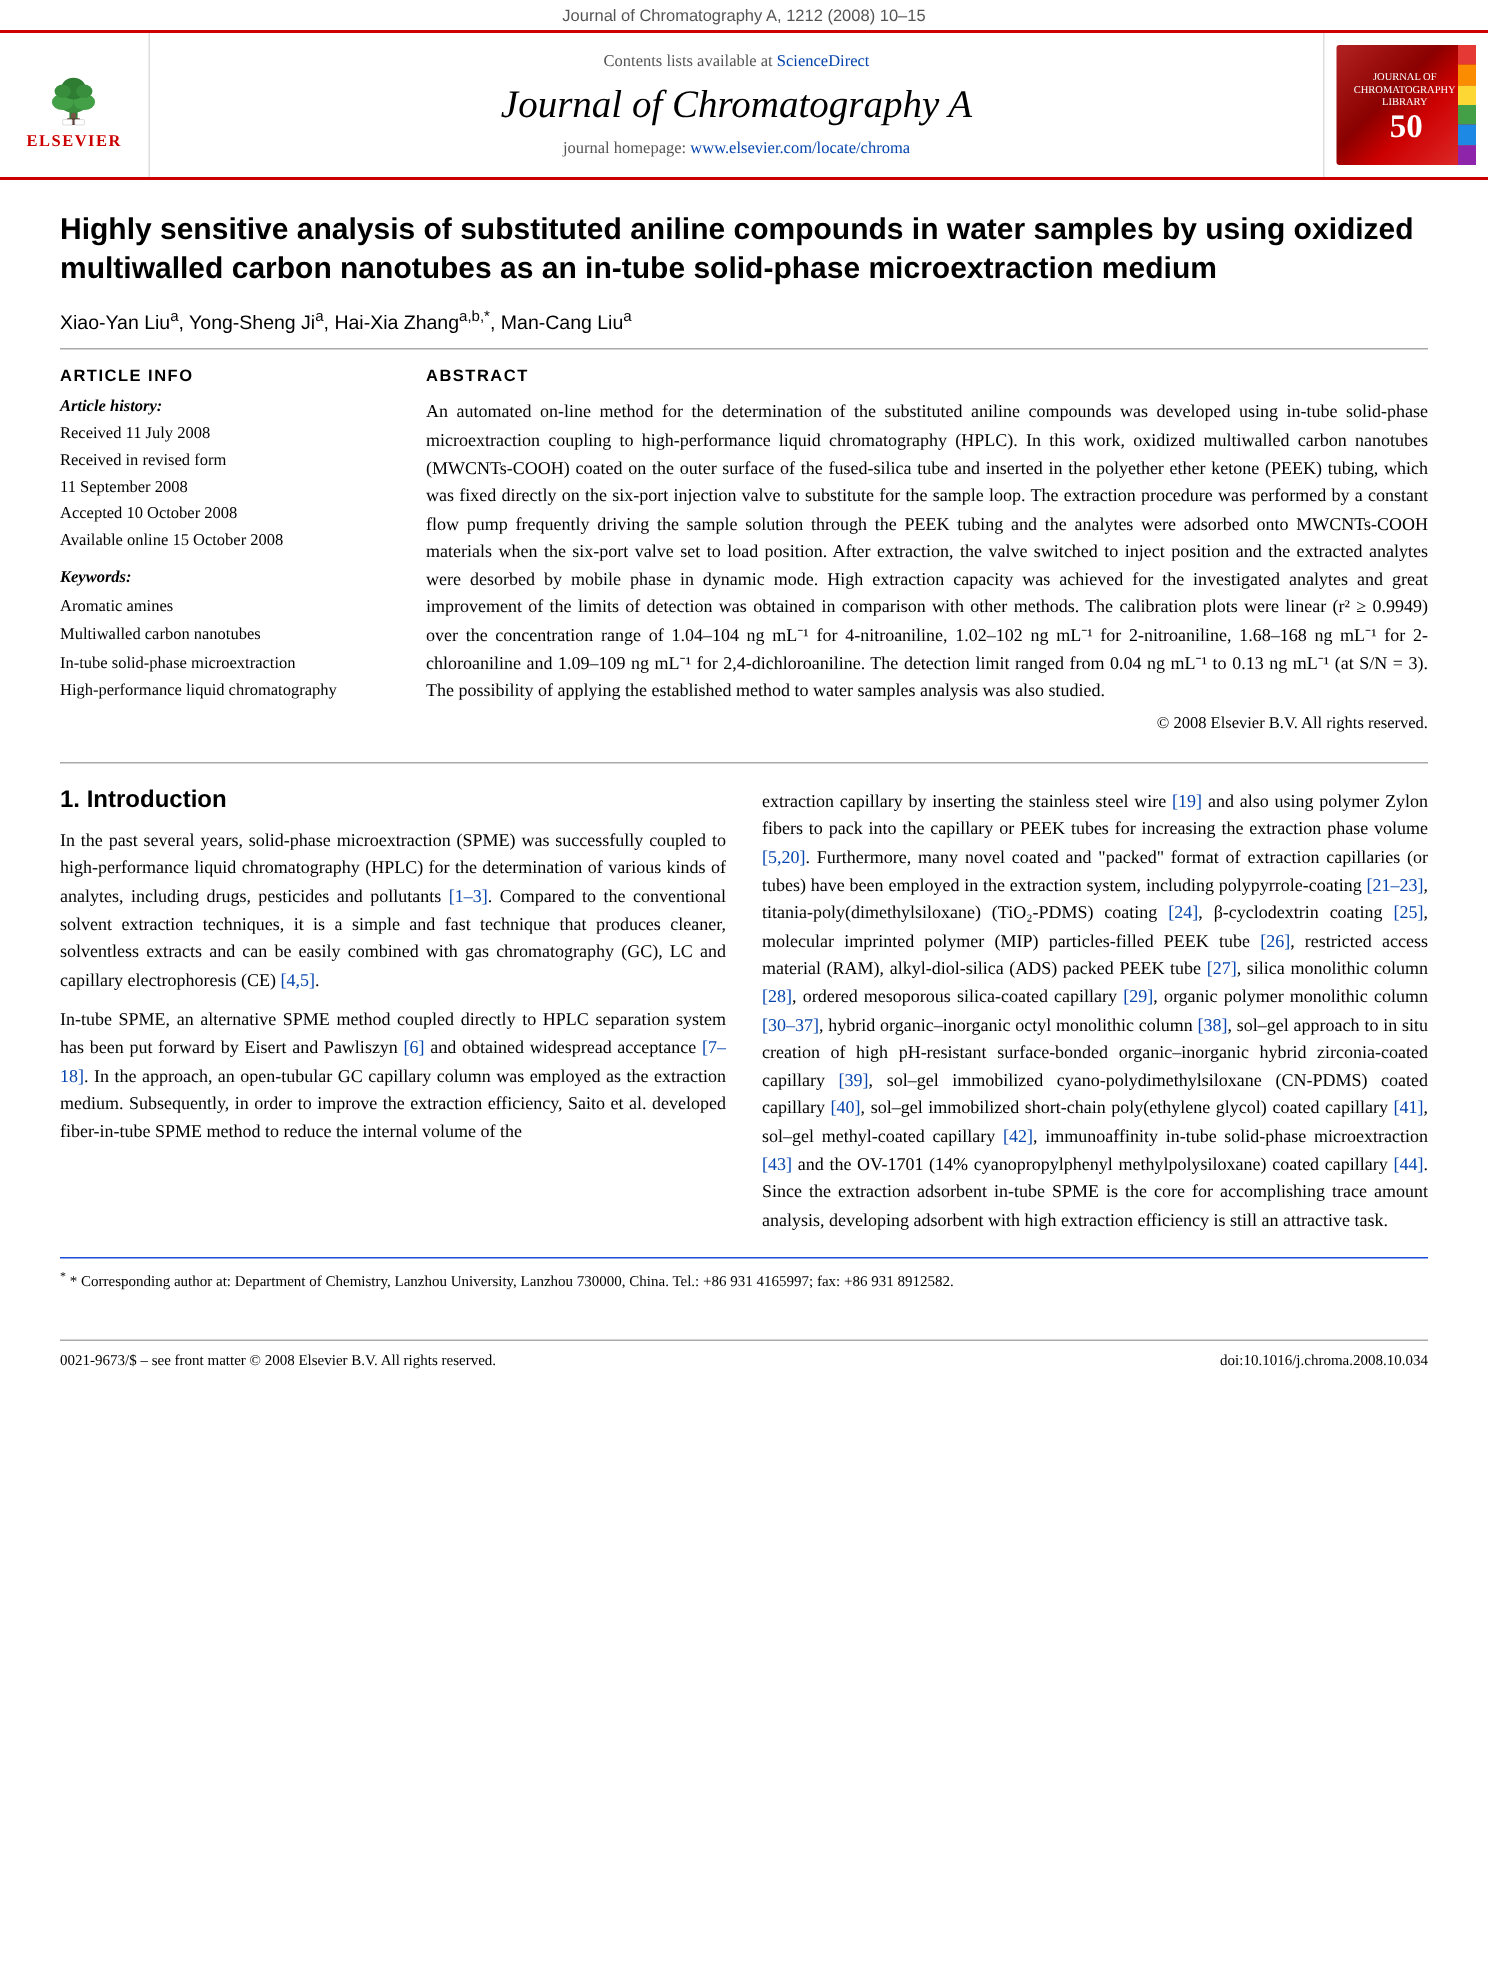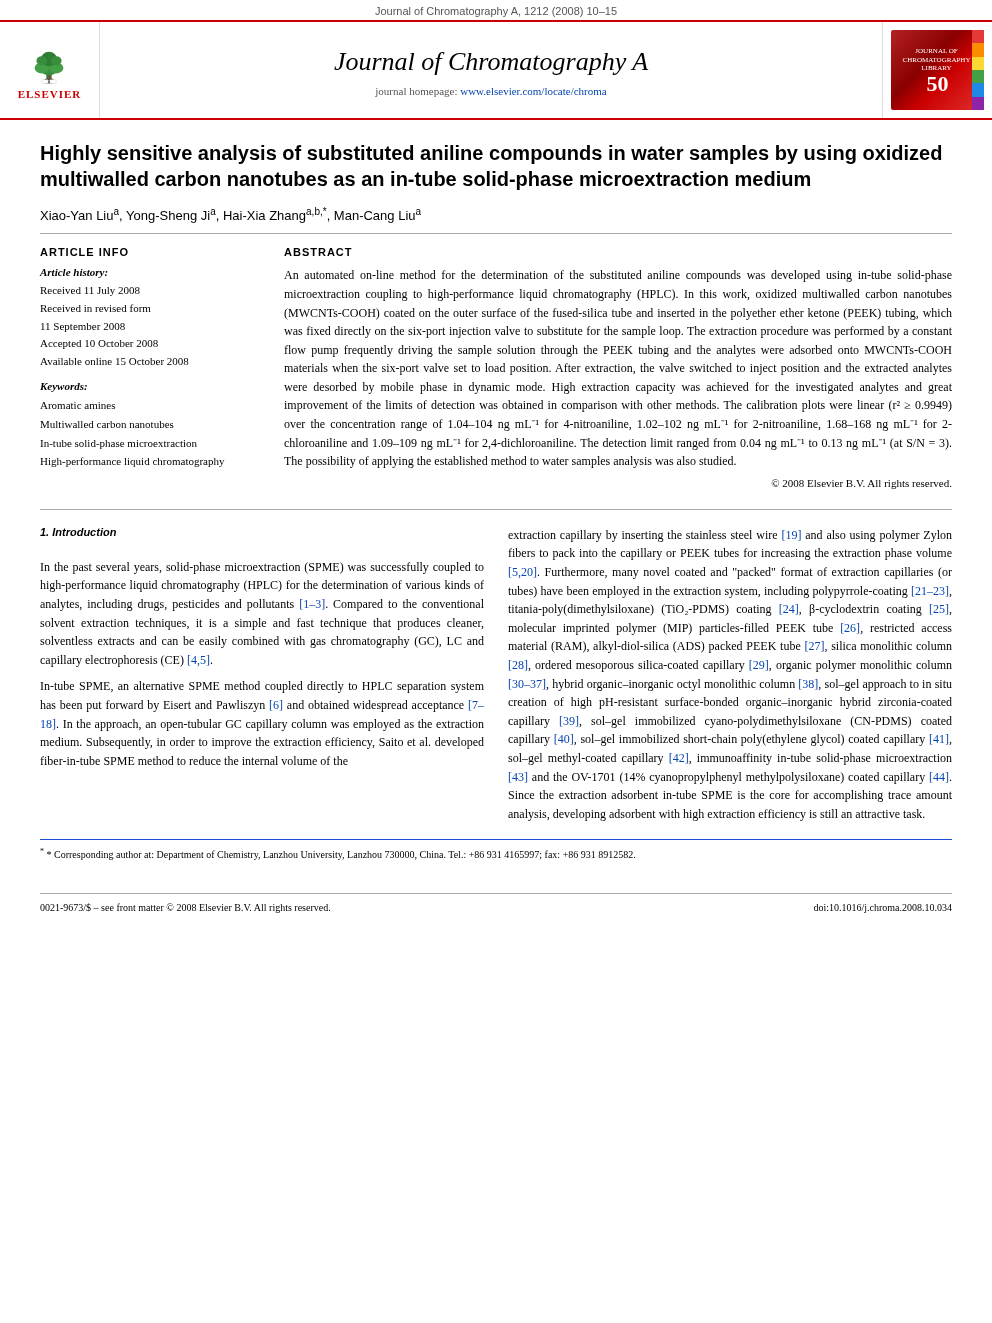--- a/index.html
+++ b/index.html
@@ -212,25 +212,24 @@
     }
 
     .body-col-left {
       flex: 1;
     }
     .body-col-right {
       flex: 1;
     }
 
     .section-title {
-      font-size: 11px;
-      font-weight: bold;
-      font-style: italic;
-      color: #000;
-      margin-bottom: 20px;
+      font-size: 16px;
+      font-weight: bold;
+      color: #000;
+      margin-bottom: 8px;
       font-family: Arial, sans-serif;
     }
 
     .body-text {
       font-size: 12px;
       line-height: 1.55;
       color: #000;
       text-align: justify;
       margin-bottom: 8px;
     }
@@ -316,20 +315,24 @@
         <rect x="25" y="42" width="10" height="5" rx="1" fill="#5d4037"></rect>
 
         <rect x="22" y="43" width="7" height="4" rx="0.5" fill="#fff" stroke="#ccc" stroke-width="0.5"></rect>
         <rect x="31" y="43" width="7" height="4" rx="0.5" fill="#fff" stroke="#ccc" stroke-width="0.5"></rect>
       </svg>
       <div class="logo-text">ELSEVIER</div>
     </div>
   </div>
 
   <div class="header-center">
+    <div class="science-direct-link">
+      <span>Contents lists available at</span>
+      <a href="#">ScienceDirect</a>
+    </div>
     <div class="journal-title">Journal of Chromatography A</div>
     <div class="journal-homepage">
       <span>journal homepage:</span>
       <a href="#" style="color:#0645ad; text-decoration:none;">www.elsevier.com/locate/chroma</a>
     </div>
   </div>
 
   <div class="header-right">
     <div class="journal-badge">
       <div style="font-size:7px; line-height:1.2; text-align:center; padding: 2px 4px 0 2px;">JOURNAL OF<br>CHROMATOGRAPHY<br>LIBRARY</div>

